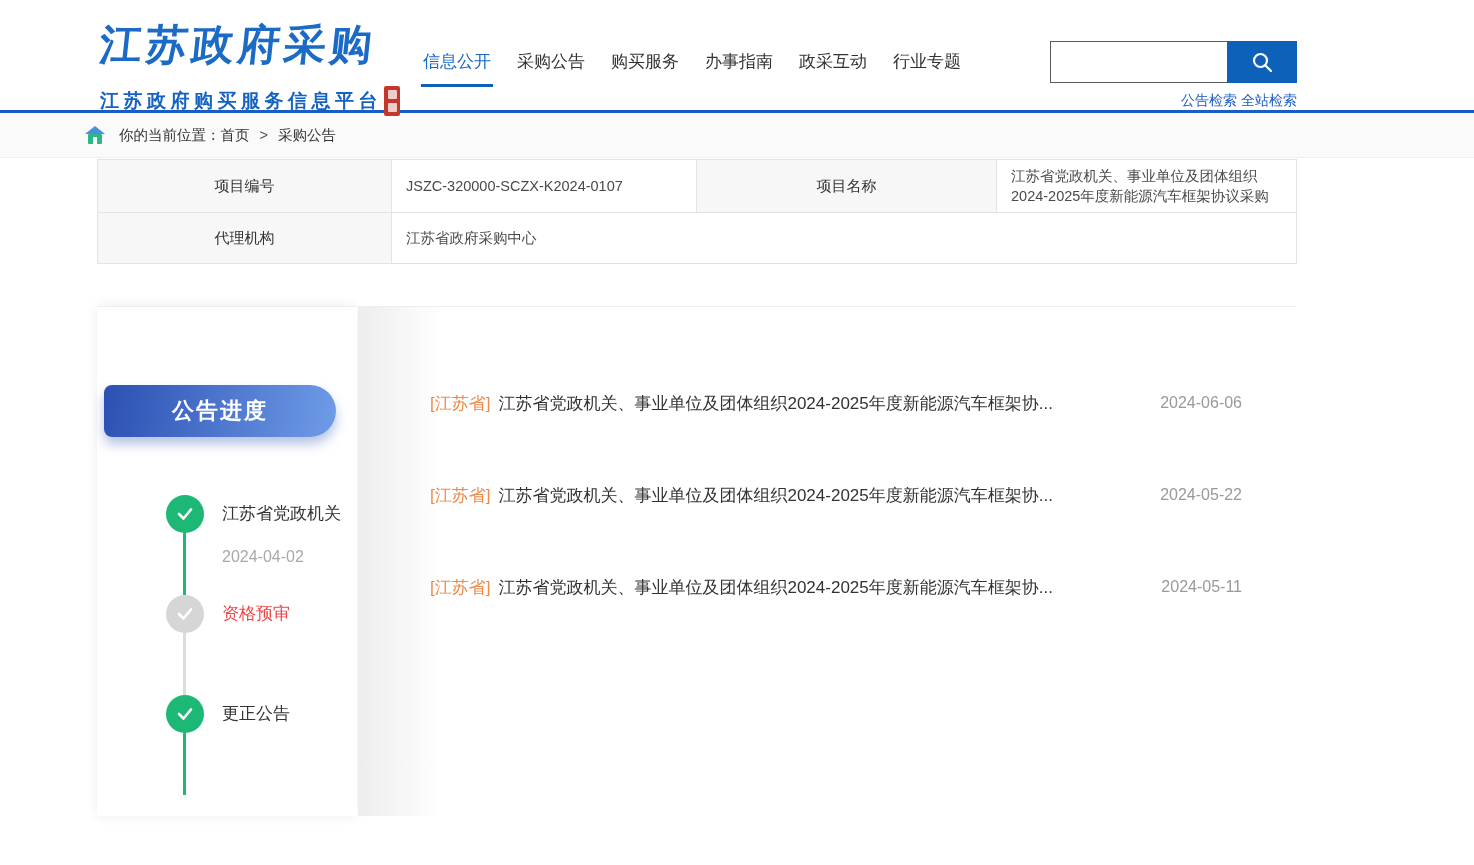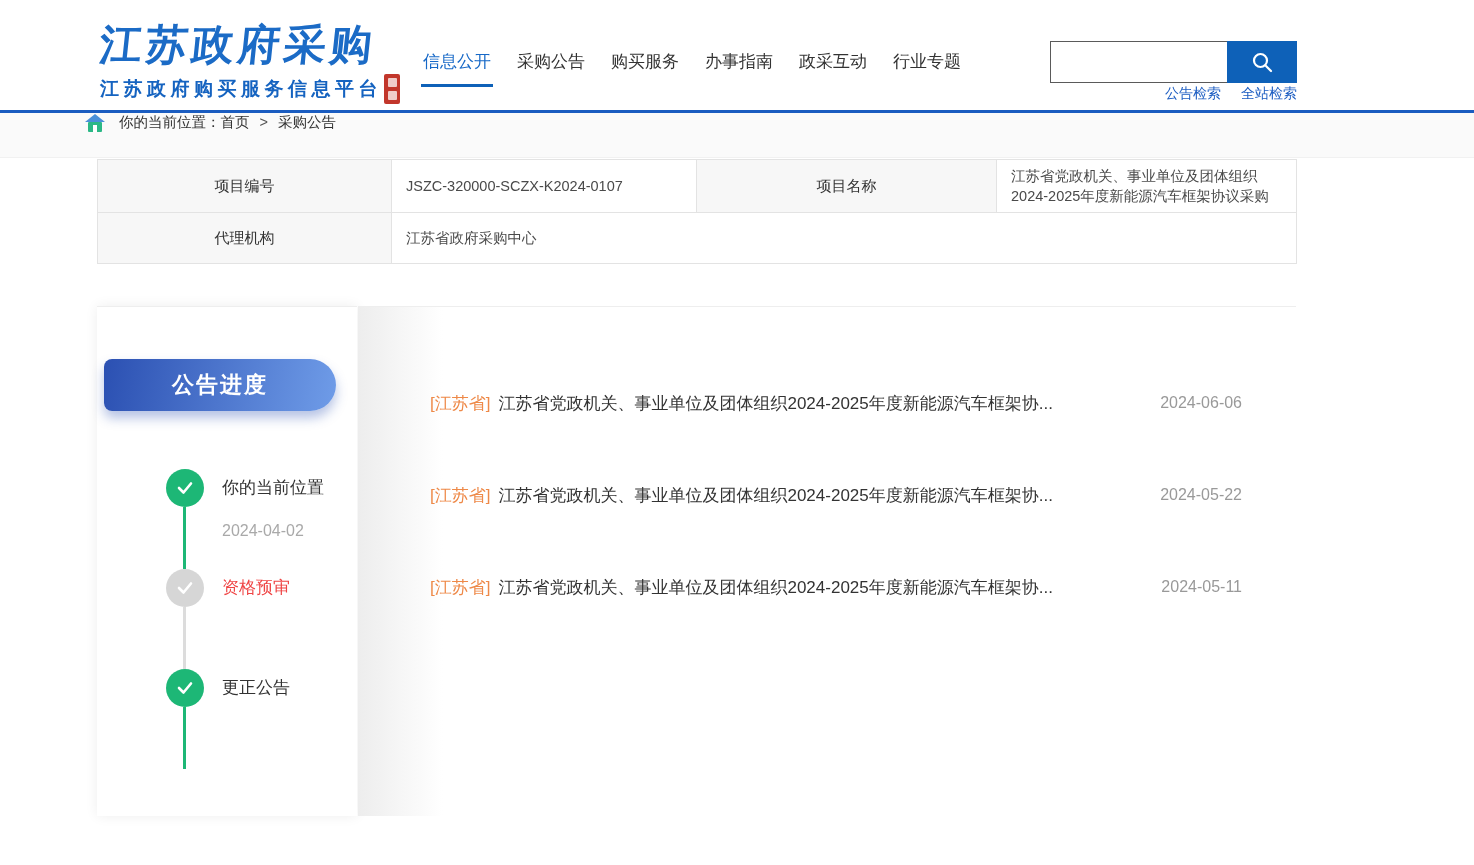--- a/index.html
+++ b/index.html
@@ -7,59 +7,59 @@
     font-family:"Liberation Sans","DejaVu Sans",sans-serif; color:#333; }
 
   .top-hairline { position:absolute; top:3px; left:0; width:100%; height:1px; background:#e4e4e4; }
 
   
   .header { position:relative; height:113px; background:#fff; border-bottom:3px solid #1a5cc0; }
 
   .logo { position:absolute; left:100px; top:22px; width:300px; }
   .logo-calligraphy { font-family:"DejaVu Serif","Liberation Serif",serif; font-weight:bold;
     font-size:42px; line-height:46px; color:#1b6bc6; transform:skewX(-6deg); letter-spacing:4px; white-space:nowrap; }
-  .logo-tagline-row { display:flex; align-items:center; margin-top:6px; }
+  .logo-tagline-row { display:flex; align-items:center; margin-top:18px; }
   .logo-tagline { font-size:19px; font-weight:bold; color:#1563c0; letter-spacing:4.5px; white-space:nowrap; }
   .logo-seal { width:17px; height:30px; background:#c2362b; border-radius:2px; margin-left:2px;
     display:flex; flex-direction:column; align-items:center; justify-content:space-evenly; }
   .logo-seal i { display:block; width:9px; height:9px; background:rgba(255,255,255,.75); border-radius:1px; }
 
   .nav { position:absolute; left:423px; top:50px; display:flex; gap:26px; }
   .nav-item { font-size:17px; color:#333; cursor:pointer; padding-bottom:14px; position:relative; white-space:nowrap; }
   .nav-item.active { color:#1668c7; }
   .nav-item.active::after { content:""; position:absolute; left:-2px; right:-2px; bottom:0; height:3px; background:#0e61b8; }
 
   .search-area { position:absolute; left:1050px; top:41px; width:247px; }
   .search-row { display:flex; }
   .search-input { width:177px; height:42px; border:1px solid #5a5a5a; border-right:none; outline:none;
     font-size:15px; padding:0 10px; background:#fff; }
   .search-btn { width:70px; height:42px; background:#0e61b8; border:none; cursor:pointer;
     display:flex; align-items:center; justify-content:center; }
-  .search-links { display:flex; justify-content:flex-end; gap:20px; margin-top:2px; }
+  .search-links { display:flex; justify-content:flex-end; gap:4px; margin-top:9px; }
   .search-links a { font-size:14px; color:#1c5dc2; text-decoration:none; cursor:pointer; }
 
   
-  .breadcrumb-bar { height:45px; background:#fafafa; display:flex; align-items:flex-start; padding-left:85px; border-bottom:1px solid #f1f1f1; }
+  .breadcrumb-bar { height:45px; background:#fafafa; display:flex; align-items:center; padding-left:85px; border-bottom:1px solid #f1f1f1; }
   .home-icon { width:20px; height:20px; margin-right:14px; }
   .breadcrumb-text { font-size:14.5px; color:#333; }
   .breadcrumb-text span { cursor:pointer; }
   .crumb-sep { margin:0 6px; color:#555; }
 
   
   .info-table { margin:1px 0 0 97px; width:1199px; border-collapse:collapse; table-layout:fixed; }
   .info-table td { border:1px solid #e3e3e3; height:51px; font-size:15px; vertical-align:middle; }
   .info-table td.lbl { background:#f7f7f7; text-align:center; color:#333; }
   .info-table td.val { background:#fff; color:#4a4a4a; padding:6px 14px; line-height:20px; text-align:left; font-size:14.5px; }
 
   
   .content { position:relative; margin-top:42px; height:510px; }
 
   .sidebar { position:absolute; left:97px; top:0; width:260px; height:510px; background:#fff;
     border-top:1px solid #eee; box-shadow:0 0 12px rgba(0,0,0,.07); }
-  .progress-banner { position:relative; margin:52px 0 0 7px; width:232px; height:52px;
+  .progress-banner { position:relative; margin:78px 0 0 7px; width:232px; height:52px;
     background:linear-gradient(100deg,#2b50b2 0%,#6f9ce8 100%);
     border-radius:8px 26px 26px 8px; display:flex; align-items:center; justify-content:center;
     box-shadow:0 7px 12px rgba(43,80,178,.35); }
   .progress-banner span { color:#fff; font-size:22px; font-weight:bold; letter-spacing:2px; }
 
   .timeline { margin-top:58px; list-style:none; }
   .step { position:relative; height:100px; padding-left:125px; }
   .step-circle { position:absolute; left:69px; top:0; width:38px; height:38px; border-radius:50%;
     display:flex; align-items:center; justify-content:center; }
   .step.done .step-circle { background:#1db776; }
@@ -164,21 +164,21 @@
     </div>
 
     <ul class="timeline">
       <li class="step done">
         <span class="step-circle">
           <svg width="20" height="20" viewBox="0 0 20 20">
               <polyline points="4,10 8.5,14.5 16,5.5" fill="none" stroke="#ffffff" stroke-width="2.6" stroke-linecap="round" stroke-linejoin="round"></polyline>
             </svg>
         </span>
         <span class="step-line line-green"></span>
-        <span class="step-label">你的当前位置</span>
+        <span class="step-label">江苏省党政机关</span>
         <div class="step-date">2024-04-02</div>
       </li>
       <li class="step pending">
         <span class="step-circle">
           <svg width="20" height="20" viewBox="0 0 20 20">
               <polyline points="4,10 8.5,14.5 16,5.5" fill="none" stroke="#ffffff" stroke-width="2.6" stroke-linecap="round" stroke-linejoin="round"></polyline>
             </svg>
         </span>
         <span class="step-line line-gray"></span>
         <span class="step-label">资格预审</span>

